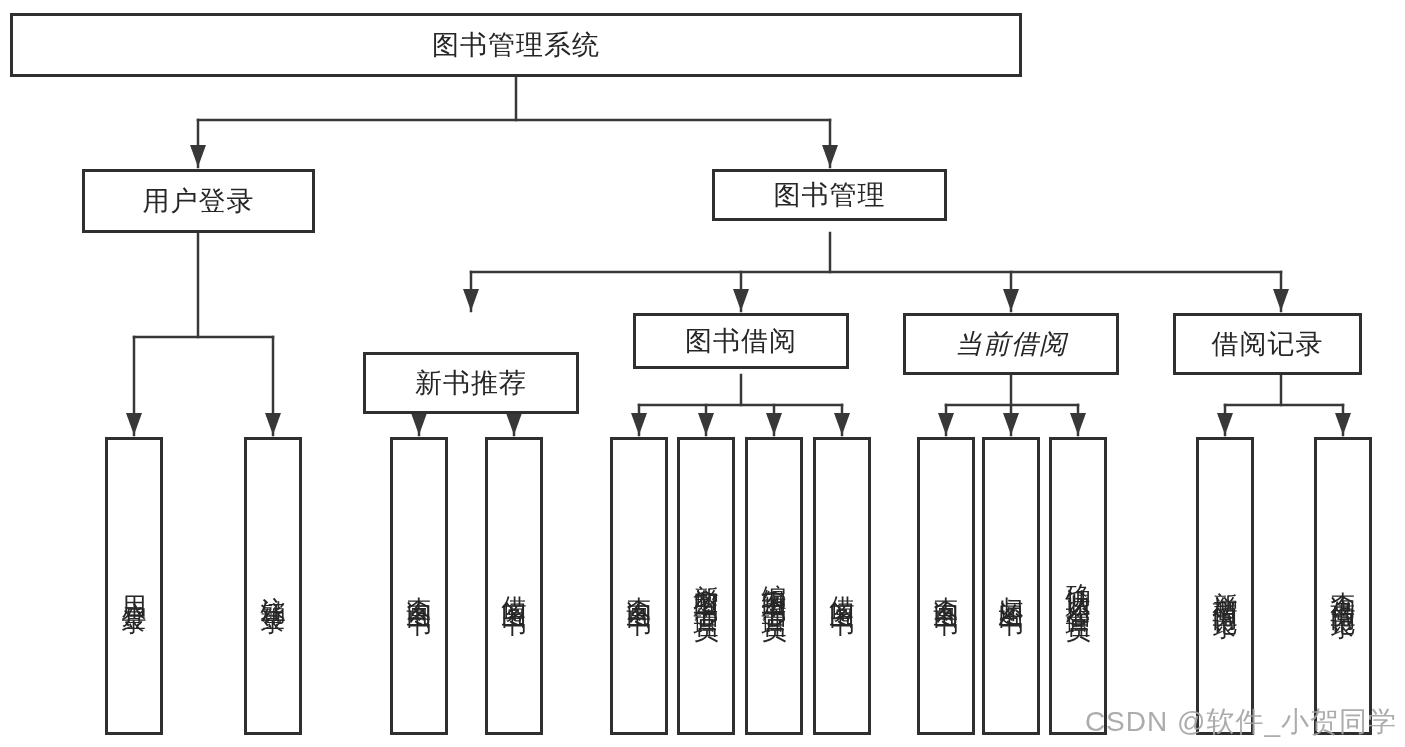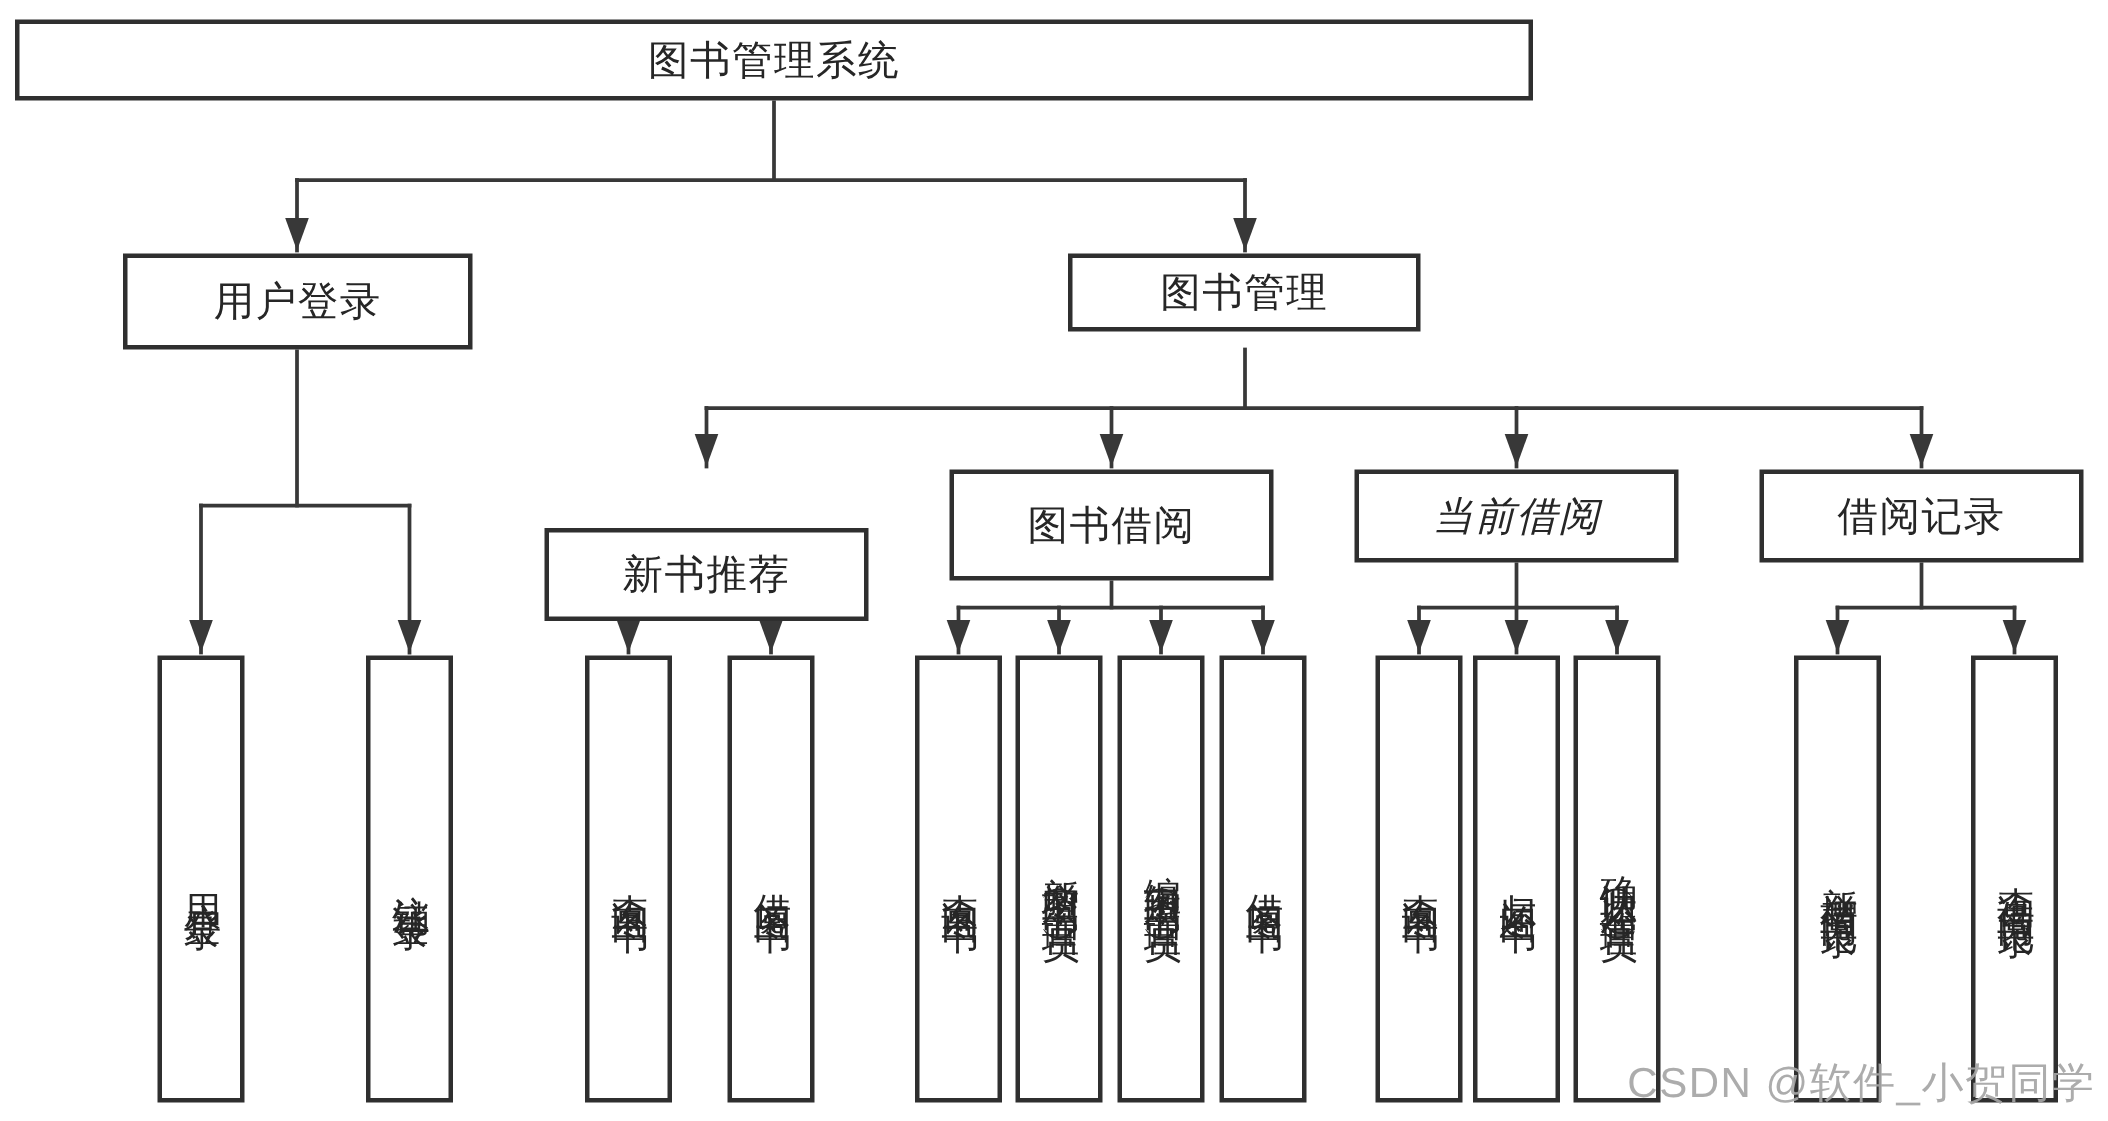--- a/index.html
+++ b/index.html
@@ -105,29 +105,29 @@
       <path class="cline" marker-end="url(#arrow)" d="M774,405 V435"></path>
       <path class="cline" marker-end="url(#arrow)" d="M842,405 V435"></path>
       <path class="cline" marker-end="url(#arrow)" d="M946,405 V435"></path>
       <path class="cline" marker-end="url(#arrow)" d="M1011,405 V435"></path>
       <path class="cline" marker-end="url(#arrow)" d="M1078,405 V435"></path>
       <path class="cline" marker-end="url(#arrow)" d="M1225,405 V435"></path>
       <path class="cline" marker-end="url(#arrow)" d="M1343,405 V435"></path>
     </g>
   </svg>
 
-  <div class="node" style="left:10px; top:13px; width:1012px; height:54px;">图书管理系统</div>
+  <div class="node" style="left:10px; top:13px; width:1012px; height:64px;">图书管理系统</div>
 
   <div class="node" style="left:82px; top:169px; width:233px; height:64px;">用户登录</div>
   <div class="node" style="left:712px; top:169px; width:235px; height:52px;">图书管理</div>
 
   <div class="node" style="left:363px; top:326px; width:216px; height:62px;margin-top:26px;">新书推荐</div>
-  <div class="node" style="left:633px; top:313px; width:216px; height:74px;">图书借阅</div>
+  <div class="node" style="left:633px; top:313px; width:216px; height:56px;">图书借阅</div>
   <div class="node" style="left:903px; top:313px; width:216px; height:62px;font-style:italic;">当前借阅</div>
-  <div class="node" style="left:1173px; top:313px; width:216px; height:62px;">借阅记录</div>
+  <div class="node" style="left:1173px; top:313px; width:189px; height:62px;">借阅记录</div>
 
   <div class="leaf" style="left:105px;">用户登录</div>
   <div class="leaf" style="left:244px;">注销登录</div>
 
   <div class="leaf" style="left:390px;">查询图书</div>
   <div class="leaf" style="left:485px;">借阅图书</div>
 
   <div class="leaf" style="left:610px;">查询图书</div>
   <div class="leaf" style="left:677px;">新增图书（管理员）</div>
   <div class="leaf" style="left:745px;">编辑图书（管理员）</div>

